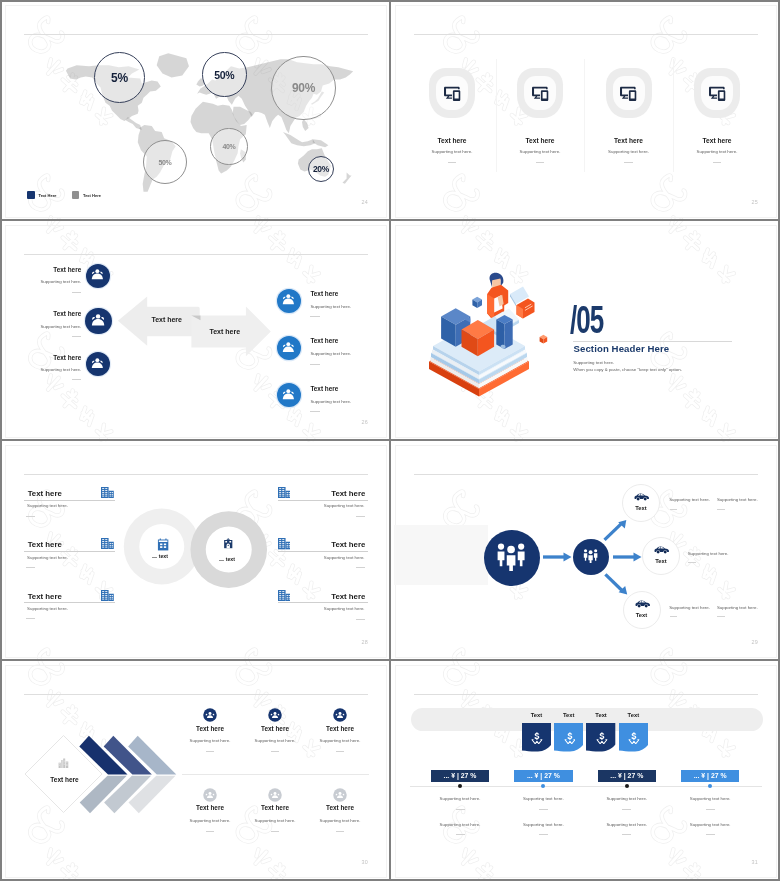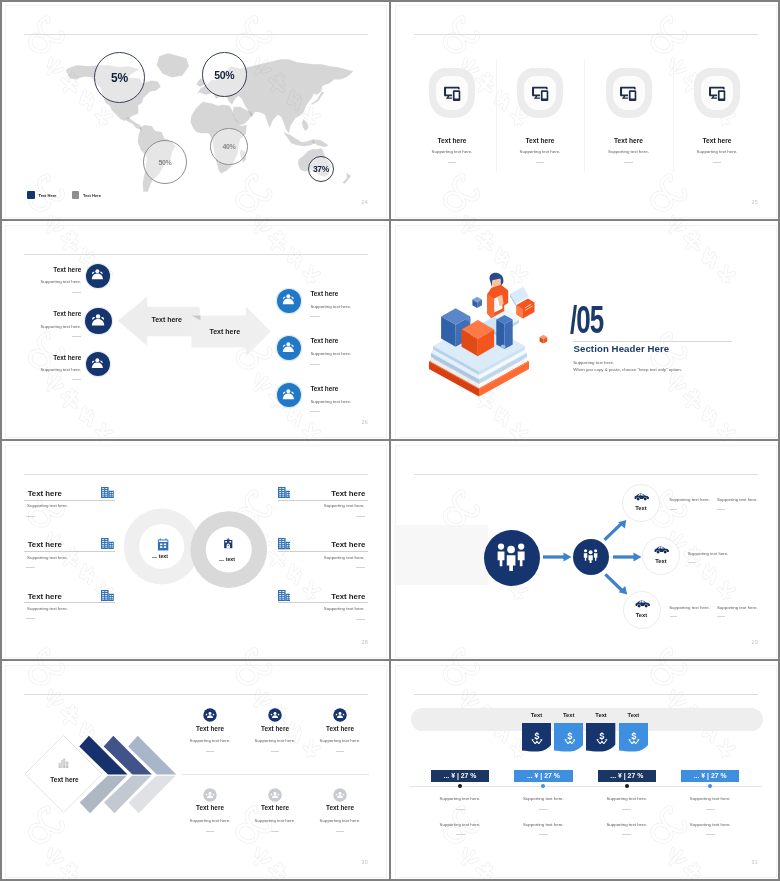--- a/index.html
+++ b/index.html
@@ -149,23 +149,24 @@
 <path d="M251.7,67.9L255.0,72.0L256.7,77.1L253.3,80.2L250.8,76.1L250.0,70.9Z"></path>
 <path d="M260.9,88.4L269.3,89.5L276.8,94.6L273.5,96.6L265.9,94.6L260.9,91.5Z"></path>
 <path d="M246.6,109.0L245.8,113.1L248.3,119.3L252.5,121.3L259.2,119.3L264.2,122.4L268.4,125.4L273.5,126.5L276.8,124.4L279.4,115.2L273.5,105.9L270.1,97.7L265.1,98.7L260.1,98.7L255.9,100.8L251.7,104.9Z"></path>
 <path d="M295.3,122.4L298.6,125.4L300.3,125.4L297.0,129.5L293.6,133.7L291.1,132.6L295.3,128.5Z"></path>
 <path d="M187.9,98.7L192.9,101.8L192.9,109.0L190.4,112.1L187.9,106.9L187.1,102.8Z"></path>
 </g>
         </svg>
       </div>
 <div class="mk navy" style="left:88.1px;top:46.3px;width:50.8px;height:50.8px;font-size:12px">5%</div>
 <div class="mk navy" style="left:196px;top:46.3px;width:44.6px;height:44.6px;font-size:10.5px">50%</div>
+<div class="mk gray" style="left:265.2px;top:49.7px;width:64.6px;height:64.6px;font-size:12px">90%</div>
 <div class="mk gray" style="left:137px;top:134px;width:44px;height:44px;font-size:7px">50%</div>
 <div class="mk gray" style="left:204.3px;top:121.8px;width:37.4px;height:37.4px;font-size:7px">40%</div>
-<div class="mk navy" style="left:301.8px;top:149.6px;width:26.4px;height:26.4px;font-size:8.5px">37%</div>
+<div class="mk navy" style="left:301.8px;top:149.6px;width:26.4px;height:26.4px;font-size:8.5px">20%</div>
 <div class="lgsq" style="left:21.2px;top:185.3px;background:#16356f"></div>
 <div class="lglb" style="left:32.5px;top:186.8px">Text Here</div>
 <div class="lgsq" style="left:65.7px;top:185.3px;background:#909090"></div>
 <div class="lglb" style="left:77px;top:186.8px">Text Here</div>
 <div class="pg" style="left:321px;top:193.4px;width:41px;text-align:right">24</div>
 </div>
 <div class="slide" style="left:396px;top:6px">
 <div class="rule" style="left:18px;top:28px;width:344px"></div>
 <div class="blob" style="left:33px;top:61.5px">
         <i></i>

